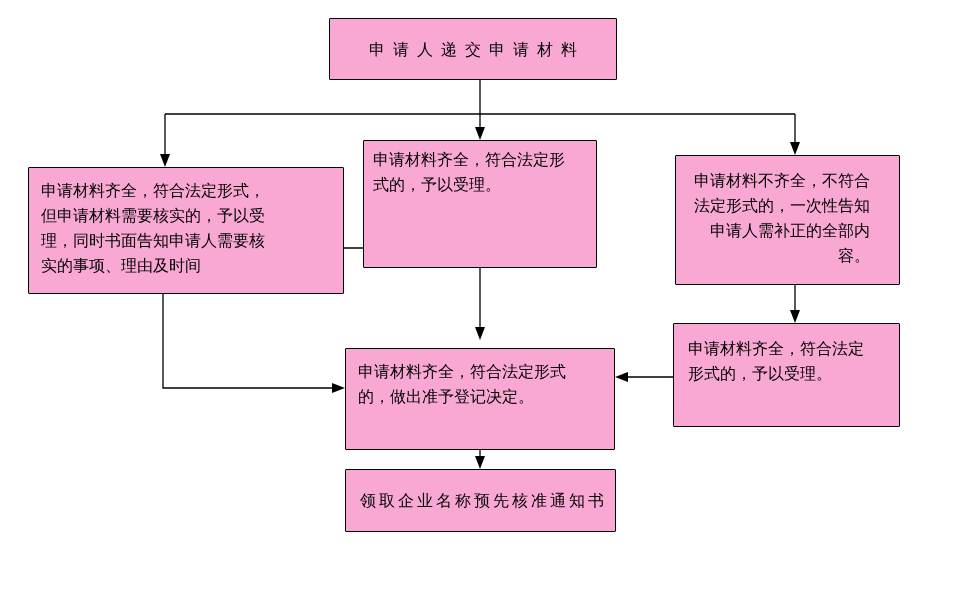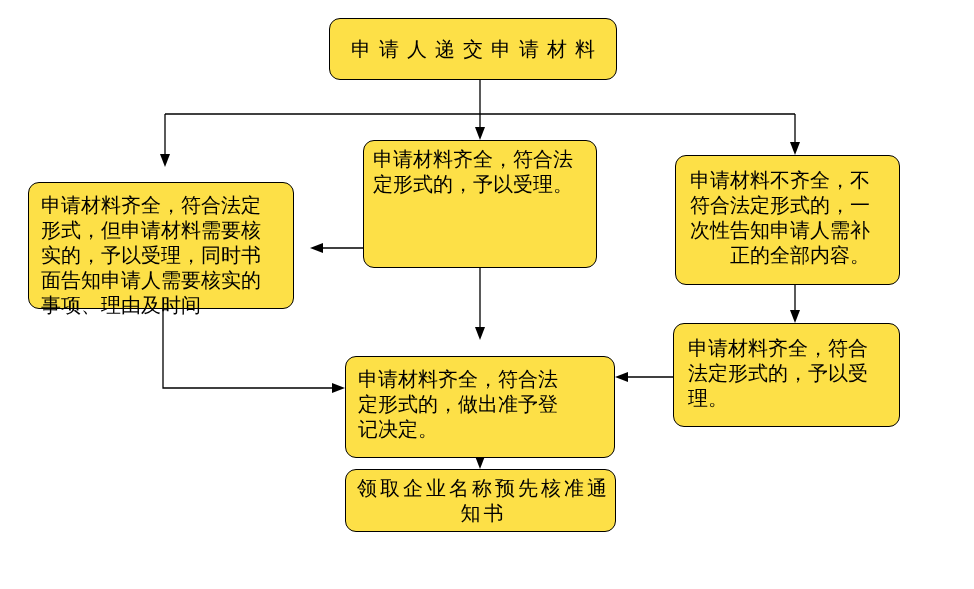--- a/index.html
+++ b/index.html
@@ -20,47 +20,47 @@
     position: absolute;
     left: 0;
     top: 0;
     width: 974px;
     height: 589px;
   }
   .node {
     position: absolute;
     box-sizing: border-box;
     border: 1px solid #000000;
-    border-radius: 11px;
-    background: #fde047;
-    font-size: 20px;
+    border-radius: 1px;
+    background: #f9a8d4;
+    font-size: 16px;
     line-height: 25px;
     line-break: strict;
     word-break: normal;
   }
   .node .txt {
     display: block;
   }
   .center {
     display: flex;
     align-items: center;
     justify-content: center;
     text-align: center;
   }
   
   #n-start      { left: 329px; top: 18px;  width: 288px; height: 62px;  letter-spacing: 8px; padding-left: 8px; }
-  #n-verify     { left: 28px;  top: 182px; width: 266px; height: 127px; padding: 10px 0 0 12px; }
+  #n-verify     { left: 28px;  top: 167px; width: 316px; height: 127px; padding: 10px 0 0 12px; }
   #n-verify .txt     { width: 228px; }
   #n-accept     { left: 363px; top: 140px; width: 234px; height: 128px; padding: 6px 0 0 9px; }
   #n-accept .txt     { width: 200px; }
   #n-incomplete { left: 675px; top: 155px; width: 225px; height: 130px; padding: 12px 0 0 14px; text-align: right; }
   #n-incomplete .txt { width: 180px; }
   #n-reaccept   { left: 673px; top: 323px; width: 227px; height: 104px; padding: 12px 0 0 14px; }
   #n-reaccept .txt   { width: 180px; }
-  #n-decision   { left: 345px; top: 356px; width: 270px; height: 102px; padding: 10px 0 8px 12px; }
+  #n-decision   { left: 345px; top: 348px; width: 270px; height: 102px; padding: 10px 0 8px 12px; }
   #n-decision .txt   { width: 214px; }
   #n-finish     { left: 345px; top: 469px; width: 271px; height: 63px;  letter-spacing: 3px; padding-left: 6px; }
 </style>
 </head>
 <body>
 
 <div class="canvas">
 
   <svg class="connectors" viewBox="0 0 974 589" xmlns="http://www.w3.org/2000/svg">
     <g stroke="#000000" stroke-width="1.3" fill="none">

